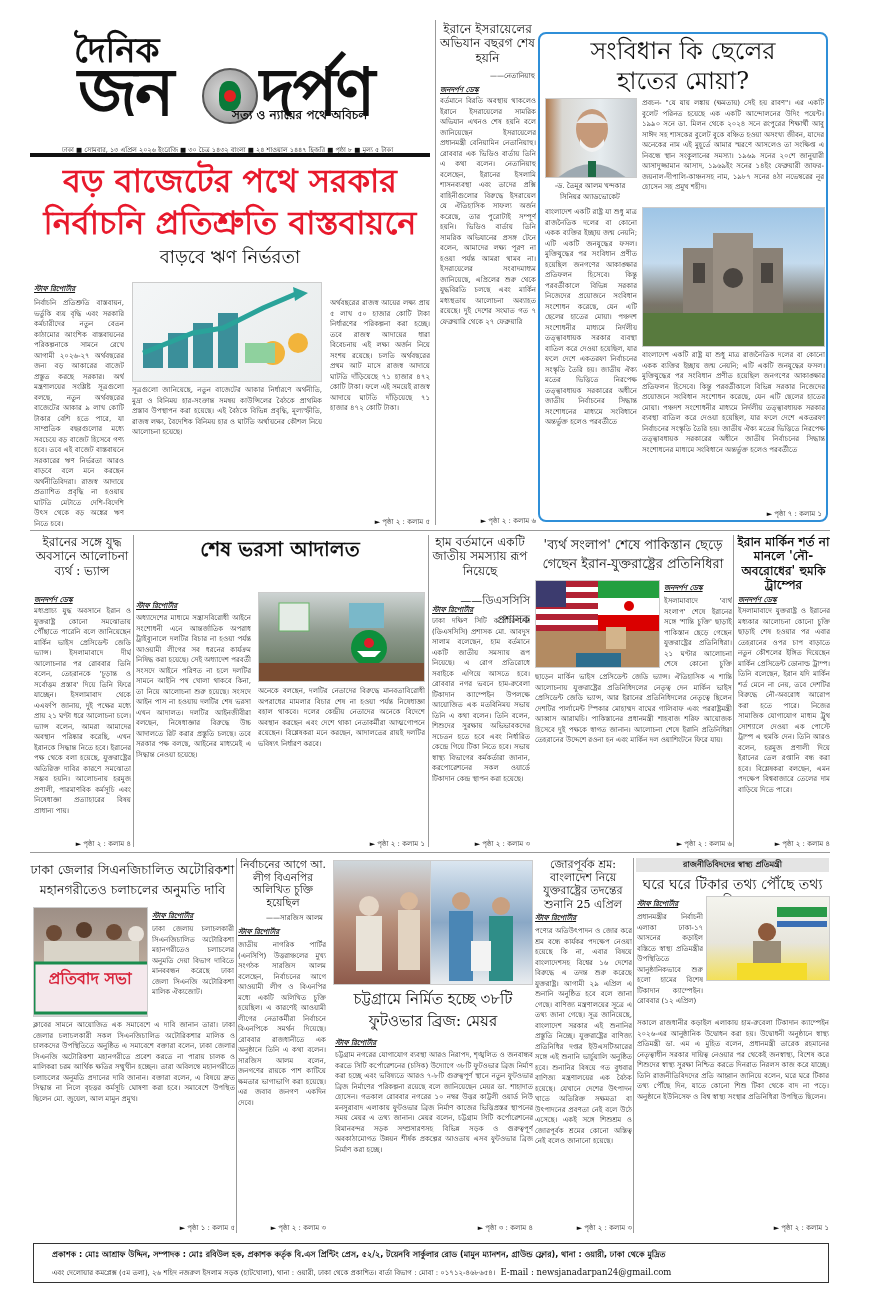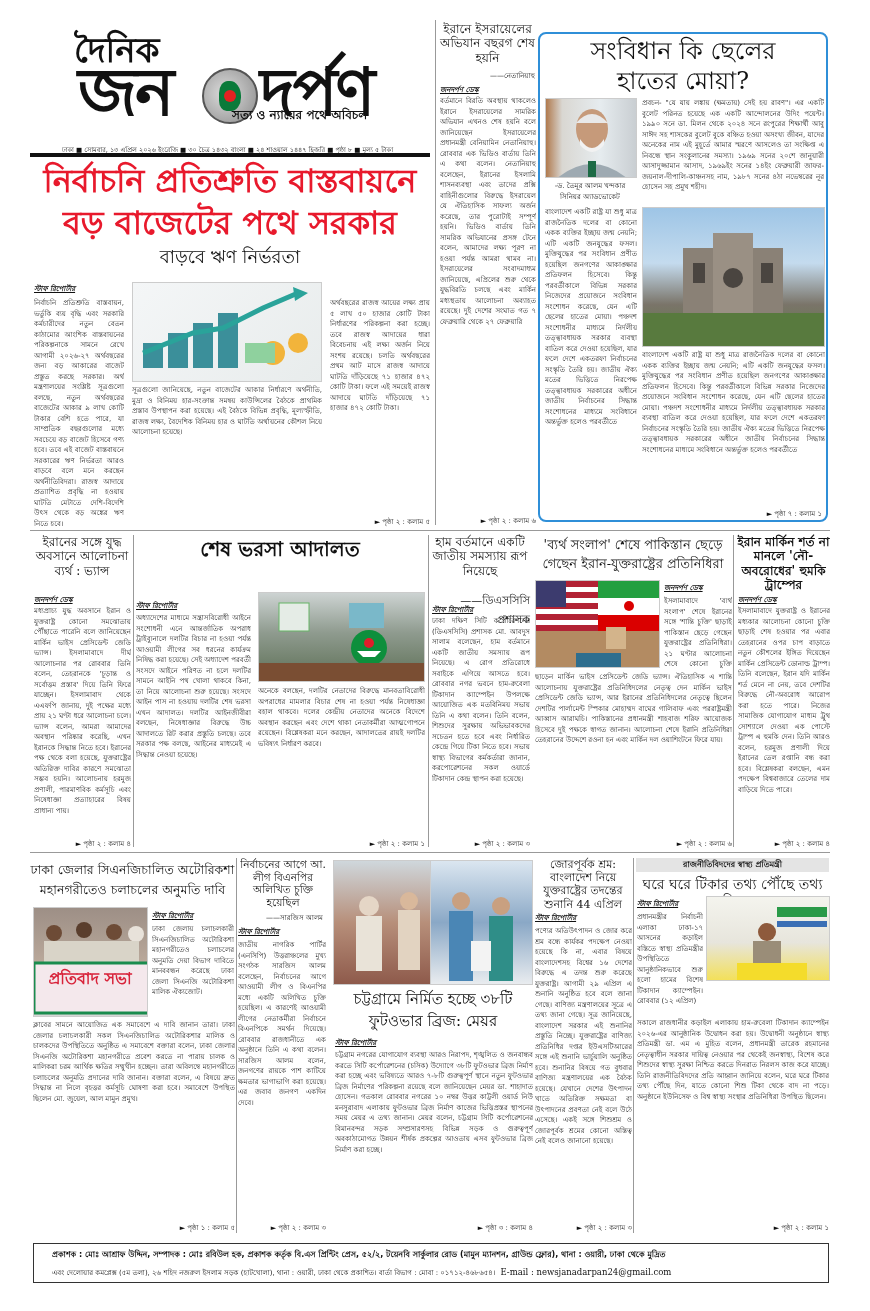--- a/index.html
+++ b/index.html
@@ -31,22 +31,22 @@
         <div class="dot"></div>
       </div>
   </div>
   <div class="abs mast-big" style="left:200px; top:40px;">দর্পণ</div>
   <div class="abs" style="left:172px; top:86px; font-family:'DejaVu Serif',serif; font-size:12px; font-weight:bold;">সত্য ও ন্যায়ের পথে অবিচল</div>
 </div>
 <div class="abs" style="left:62px; top:145px; width:378px; font-size:6.5px; white-space:nowrap; overflow:hidden;">ঢাকা ■ সোমবার, ১৩ এপ্রিল ২০২৬ ইংরেজি ■ ৩০ চৈত্র ১৪৩২ বাংলা ■ ২৪ শাওয়াল ১৪৪৭ হিজরি ■ পৃষ্ঠা ৮ ■ মূল্য ৫ টাকা</div>
 <div class="abs" style="left:30px; top:153px; width:400px; height:4px; background:#111;"></div>
 
 <div class="abs hl" style="left:30px; top:160px; width:400px; color:#e8192c; font-size:32px; font-weight:bold; line-height:42px;">
+  <div>বড় বাজেটের পথে সরকার</div>
   <div>নির্বাচনি প্রতিশ্রুতি বাস্তবায়নে</div>
-  <div>বড় বাজেটের পথে সরকার</div>
 </div>
 <div class="abs hl" style="left:30px; top:246px; width:400px; font-size:18px;">বাড়বে ঋণ নির্ভরতা</div>
 <div class="abs byline" style="left:34px; top:283px;">স্টাফ রিপোর্টার</div>
 <div class="abs txt" style="left:34px; top:298px; width:90px; height:228px;">নির্বাচনি প্রতিশ্রুতি বাস্তবায়ন, ভর্তুকি ব্যয় বৃদ্ধি এবং সরকারি কর্মচারীদের নতুন বেতন কাঠামোর আংশিক বাস্তবায়নের পরিকল্পনাকে সামনে রেখে আগামী ২০২৬-২৭ অর্থবছরের জন্য বড় আকারের বাজেট প্রস্তুত করছে সরকার। অর্থ মন্ত্রণালয়ের সংশ্লিষ্ট সূত্রগুলো বলছে, নতুন অর্থবছরের বাজেটের আকার ৯ লাখ কোটি টাকার বেশি হতে পারে, যা সাম্প্রতিক বছরগুলোর মধ্যে সবচেয়ে বড় বাজেট হিসেবে গণ্য হবে। তবে এই বাজেট বাস্তবায়নে সরকারের ঋণ নির্ভরতা আরও বাড়বে বলে মনে করছেন অর্থনীতিবিদরা। রাজস্ব আদায়ে প্রত্যাশিত প্রবৃদ্ধি না হওয়ায় ঘাটতি মেটাতে দেশি-বিদেশি উৎস থেকে বড় অঙ্কের ঋণ নিতে হবে।</div>
 <div class="abs photo" style="left:132px; top:282px; width:190px; height:100px; background:linear-gradient(135deg,#f4f6f7,#e8ecec);">
   <svg width="190" height="100" viewBox="0 0 190 100">
     <rect x="10" y="60" width="20" height="25" fill="#3b8f9a"></rect>
     <rect x="35" y="50" width="20" height="35" fill="#3b8f9a"></rect>
     <rect x="60" y="40" width="20" height="45" fill="#3b8f9a"></rect>
     <rect x="85" y="30" width="20" height="55" fill="#3b8f9a"></rect>
@@ -209,21 +209,21 @@
   </svg>
 </div>
 <div class="abs hl" style="left:333px; top:988px; width:200px; font-size:15px; line-height:22px;">
   <div>চট্টগ্রামে নির্মিত হচ্ছে ৩৮টি</div>
   <div>ফুটওভার ব্রিজ: মেয়র</div>
 </div>
 <div class="abs byline" style="left:335px; top:1037px;">স্টাফ রিপোর্টার</div>
 <div class="abs txt" style="left:335px; top:1050px; width:198px; height:170px;">চট্টগ্রাম নগরের যোগাযোগ ব্যবস্থা আরও নিরাপদ, শৃঙ্খলিত ও জনবান্ধব করতে সিটি কর্পোরেশনের (চসিক) উদ্যোগে ৩৮টি ফুটওভার ব্রিজ নির্মাণ করা হচ্ছে এবং ভবিষ্যতে আরও ৭-৮টি গুরুত্বপূর্ণ স্থানে নতুন ফুটওভার ব্রিজ নির্মাণের পরিকল্পনা রয়েছে বলে জানিয়েছেন মেয়র ডা. শাহাদাত হোসেন। গতকাল রোববার নগরের ১০ নম্বর উত্তর কাট্টলী ওয়ার্ড নিউ মনসুরাবাদ এলাকায় ফুটওভার ব্রিজ নির্মাণ কাজের ভিত্তিপ্রস্তর স্থাপনের সময় মেয়র এ তথ্য জানান। মেয়র বলেন, চট্টগ্রাম সিটি কর্পোরেশনের বিমানবন্দর সড়ক সম্প্রসারণসহ বিভিন্ন সড়ক ও গুরুত্বপূর্ণ অবকাঠামোগত উন্নয়ন শীর্ষক প্রকল্পের আওতায় এসব ফুটওভার ব্রিজ নির্মাণ করা হচ্ছে।</div>
 <div class="abs jump" style="left:335px; top:1222px; width:198px;">► পৃষ্ঠা ৩ : কলাম ৪</div>
 
-<div class="abs hl" style="left:533px; top:858px; width:100px; font-size:11px;">জোরপূর্বক শ্রম: বাংলাদেশ নিয়ে যুক্তরাষ্ট্রের তদন্তের শুনানি 44 এপ্রিল</div>
+<div class="abs hl" style="left:533px; top:858px; width:100px; font-size:11px;">জোরপূর্বক শ্রম: বাংলাদেশ নিয়ে যুক্তরাষ্ট্রের তদন্তের শুনানি 25 এপ্রিল</div>
 <div class="abs byline" style="left:535px; top:912px;">স্টাফ রিপোর্টার</div>
 <div class="abs txt" style="left:535px; top:926px; width:97px; height:294px;">পণ্যের অতিউৎপাদন ও জোর করে শ্রম বন্ধে কার্যকর পদক্ষেপ নেওয়া হয়েছে কি না, এবার বিষয়ে বাংলাদেশসহ বিশ্বের ১৬ দেশের বিরুদ্ধে এ তদন্ত শুরু করেছে যুক্তরাষ্ট্র। আগামী ২৯ এপ্রিল এ শুনানি অনুষ্ঠিত হবে বলে জানা গেছে। বাণিজ্য মন্ত্রণালয়ের সূত্রে এ তথ্য জানা গেছে। সূত্র জানিয়েছে, বাংলাদেশ সরকার এই শুনানির প্রস্তুতি নিচ্ছে। যুক্তরাষ্ট্রের বাণিজ্য প্রতিনিধির দপ্তর ইউএসটিআরের সঙ্গে এই শুনানি ভার্চুয়ালি অনুষ্ঠিত হবে। শুনানির বিষয়ে গত বুধবার বাণিজ্য মন্ত্রণালয়ের এক বৈঠক হয়েছে। যেখানে দেশের উৎপাদন খাতে অতিরিক্ত সক্ষমতা বা উৎপাদনের প্রবণতা নেই বলে উঠে এসেছে। একই সঙ্গে শিশুশ্রম ও জোরপূর্বক শ্রমের কোনো অস্তিত্ব নেই বলেও জানানো হয়েছে।</div>
 <div class="abs jump" style="left:535px; top:1222px; width:97px;">► পৃষ্ঠা ২ : কলাম ৩</div>
 
 <div class="abs" style="left:636px; top:858px; width:193px; height:14px; background:#e4e4e4; font-size:8px; font-weight:bold; text-align:center; line-height:14px;">রাজনীতিবিদদের স্বাস্থ্য প্রতিমন্ত্রী</div>
 <div class="abs hl" style="left:636px; top:876px; width:193px; font-size:14px;">ঘরে ঘরে টিকার তথ্য পৌঁছে তথ্য দিন</div>
 <div class="abs byline" style="left:637px; top:898px;">স্টাফ রিপোর্টার</div>
 <div class="abs txt" style="left:637px; top:912px; width:66px; height:104px;">প্রধানমন্ত্রীর নির্বাচনী এলাকা ঢাকা-১৭ আসনের কড়াইল বস্তিতে স্বাস্থ্য প্রতিমন্ত্রীর উপস্থিতিতে আনুষ্ঠানিকভাবে শুরু হলো হামের বিশেষ টিকাদান ক্যাম্পেইন। রোববার (১২ এপ্রিল)</div>
 <div class="abs photo" style="left:706px; top:896px; width:124px; height:85px; background:linear-gradient(180deg,#f4f4ee 0%,#e7e5dc 55%,#f3e05a 100%);">
   <svg width="124" height="85" viewBox="0 0 124 85">

